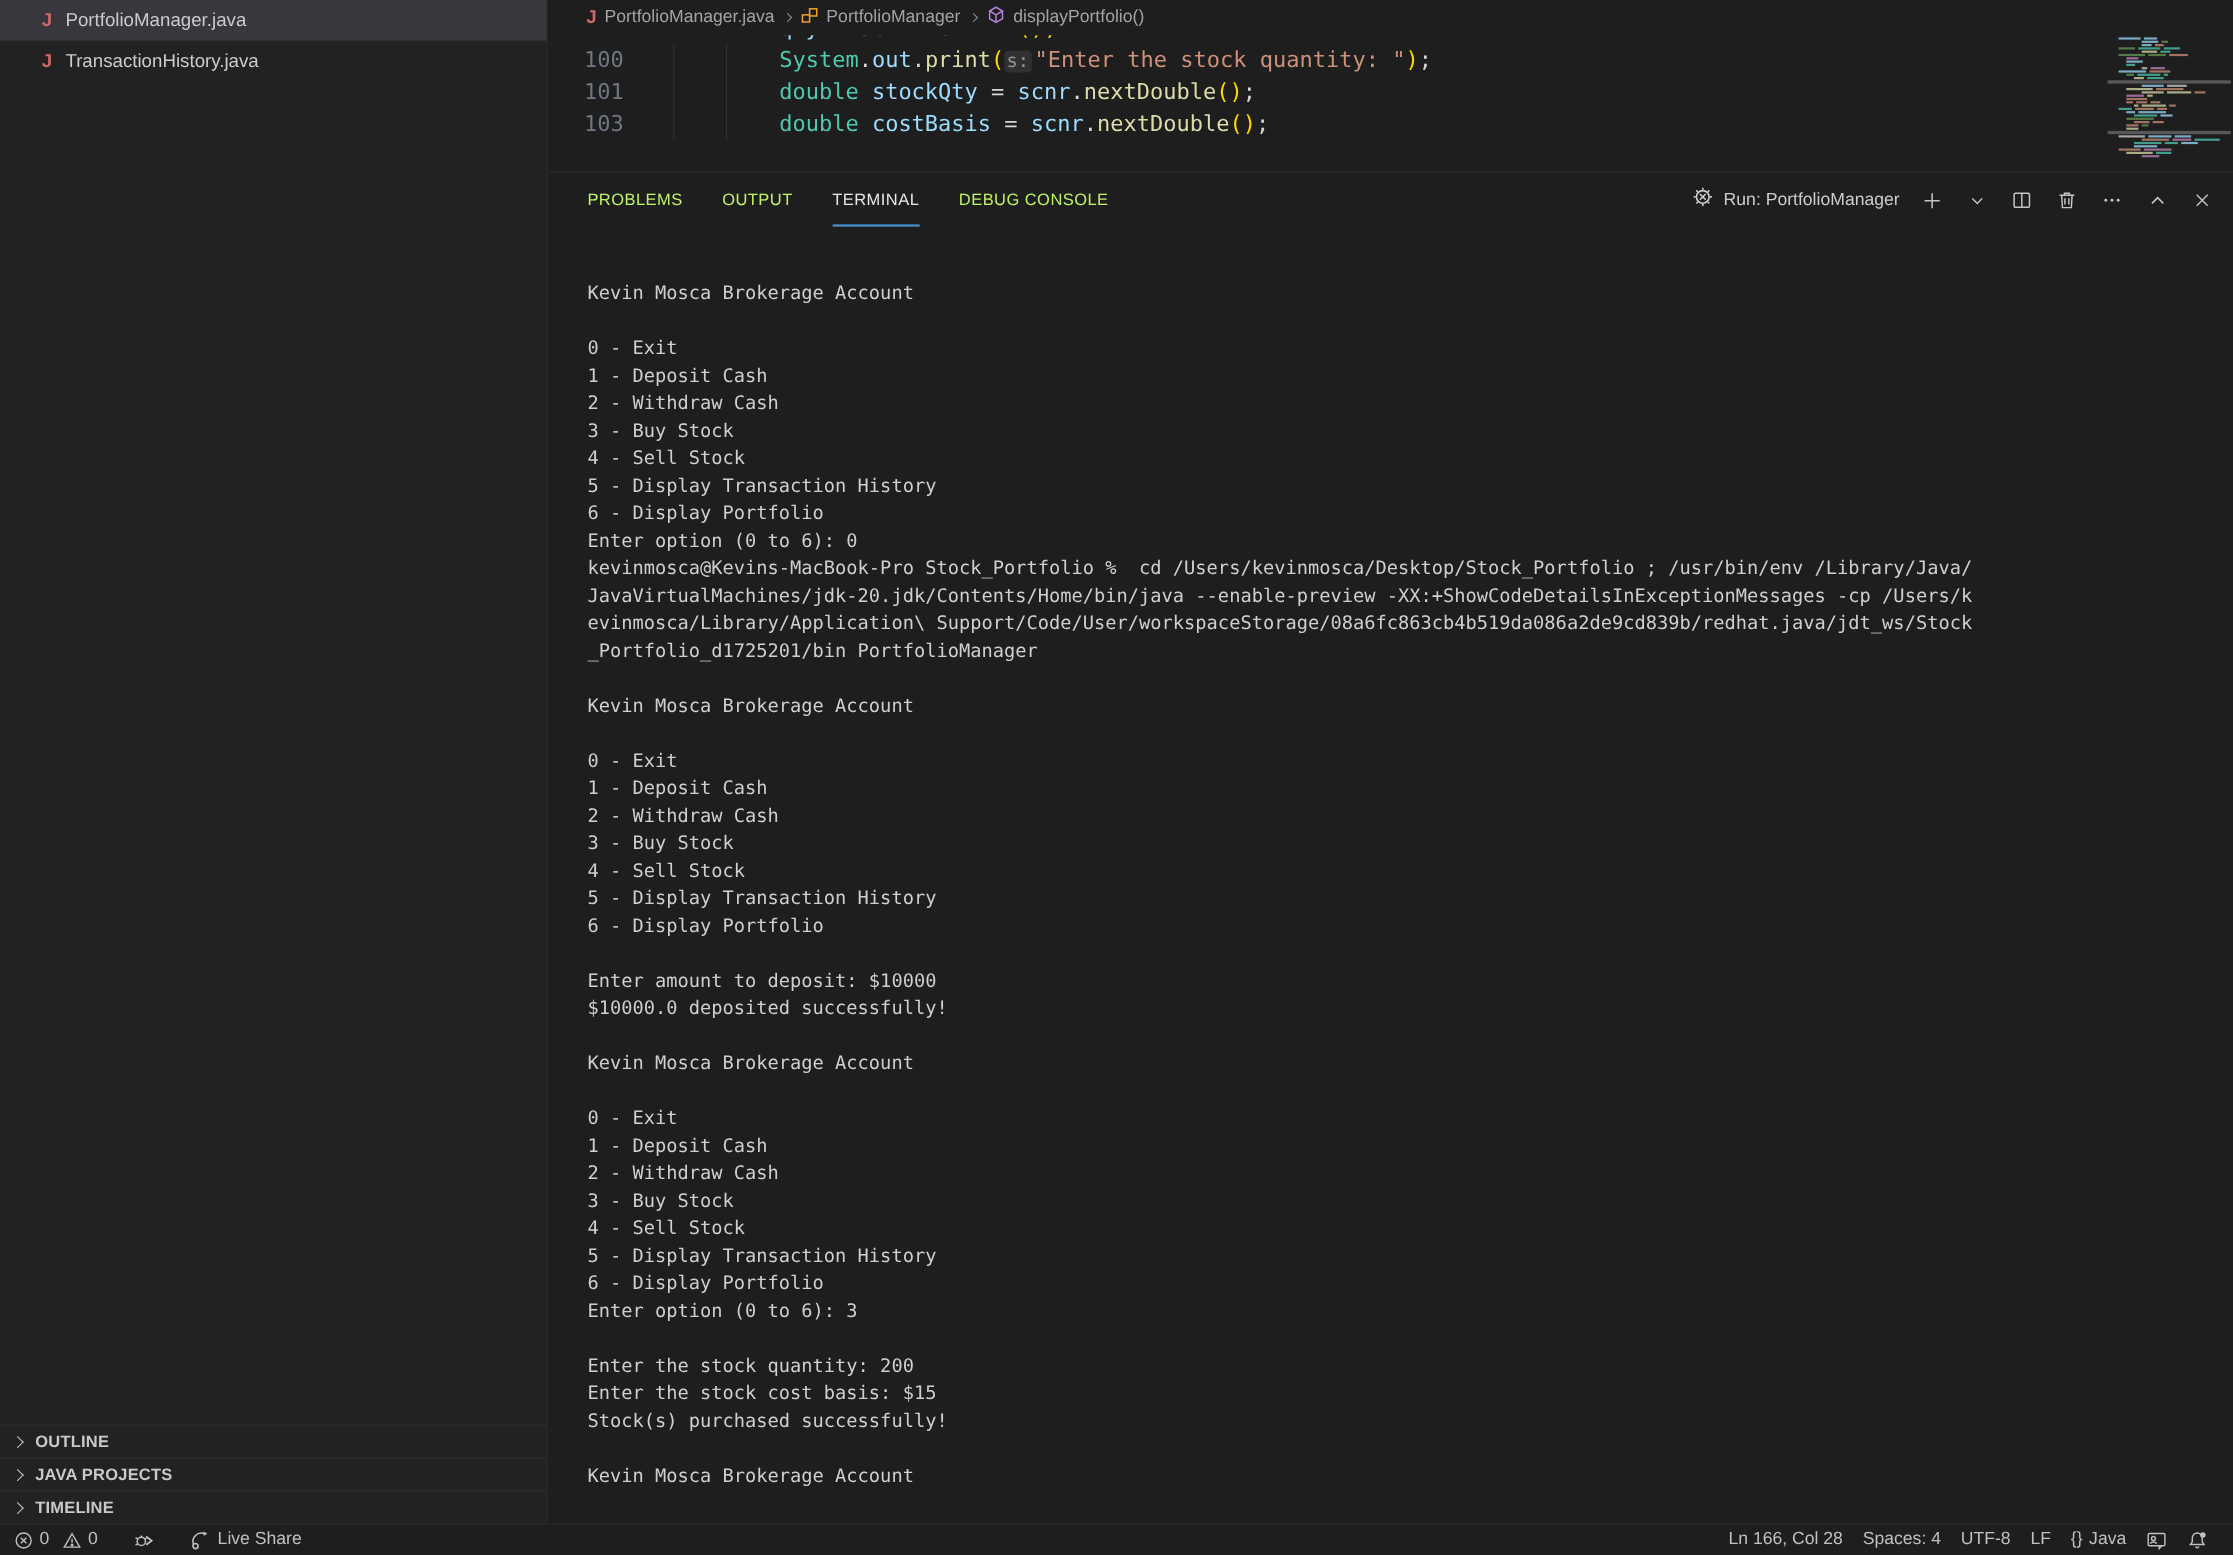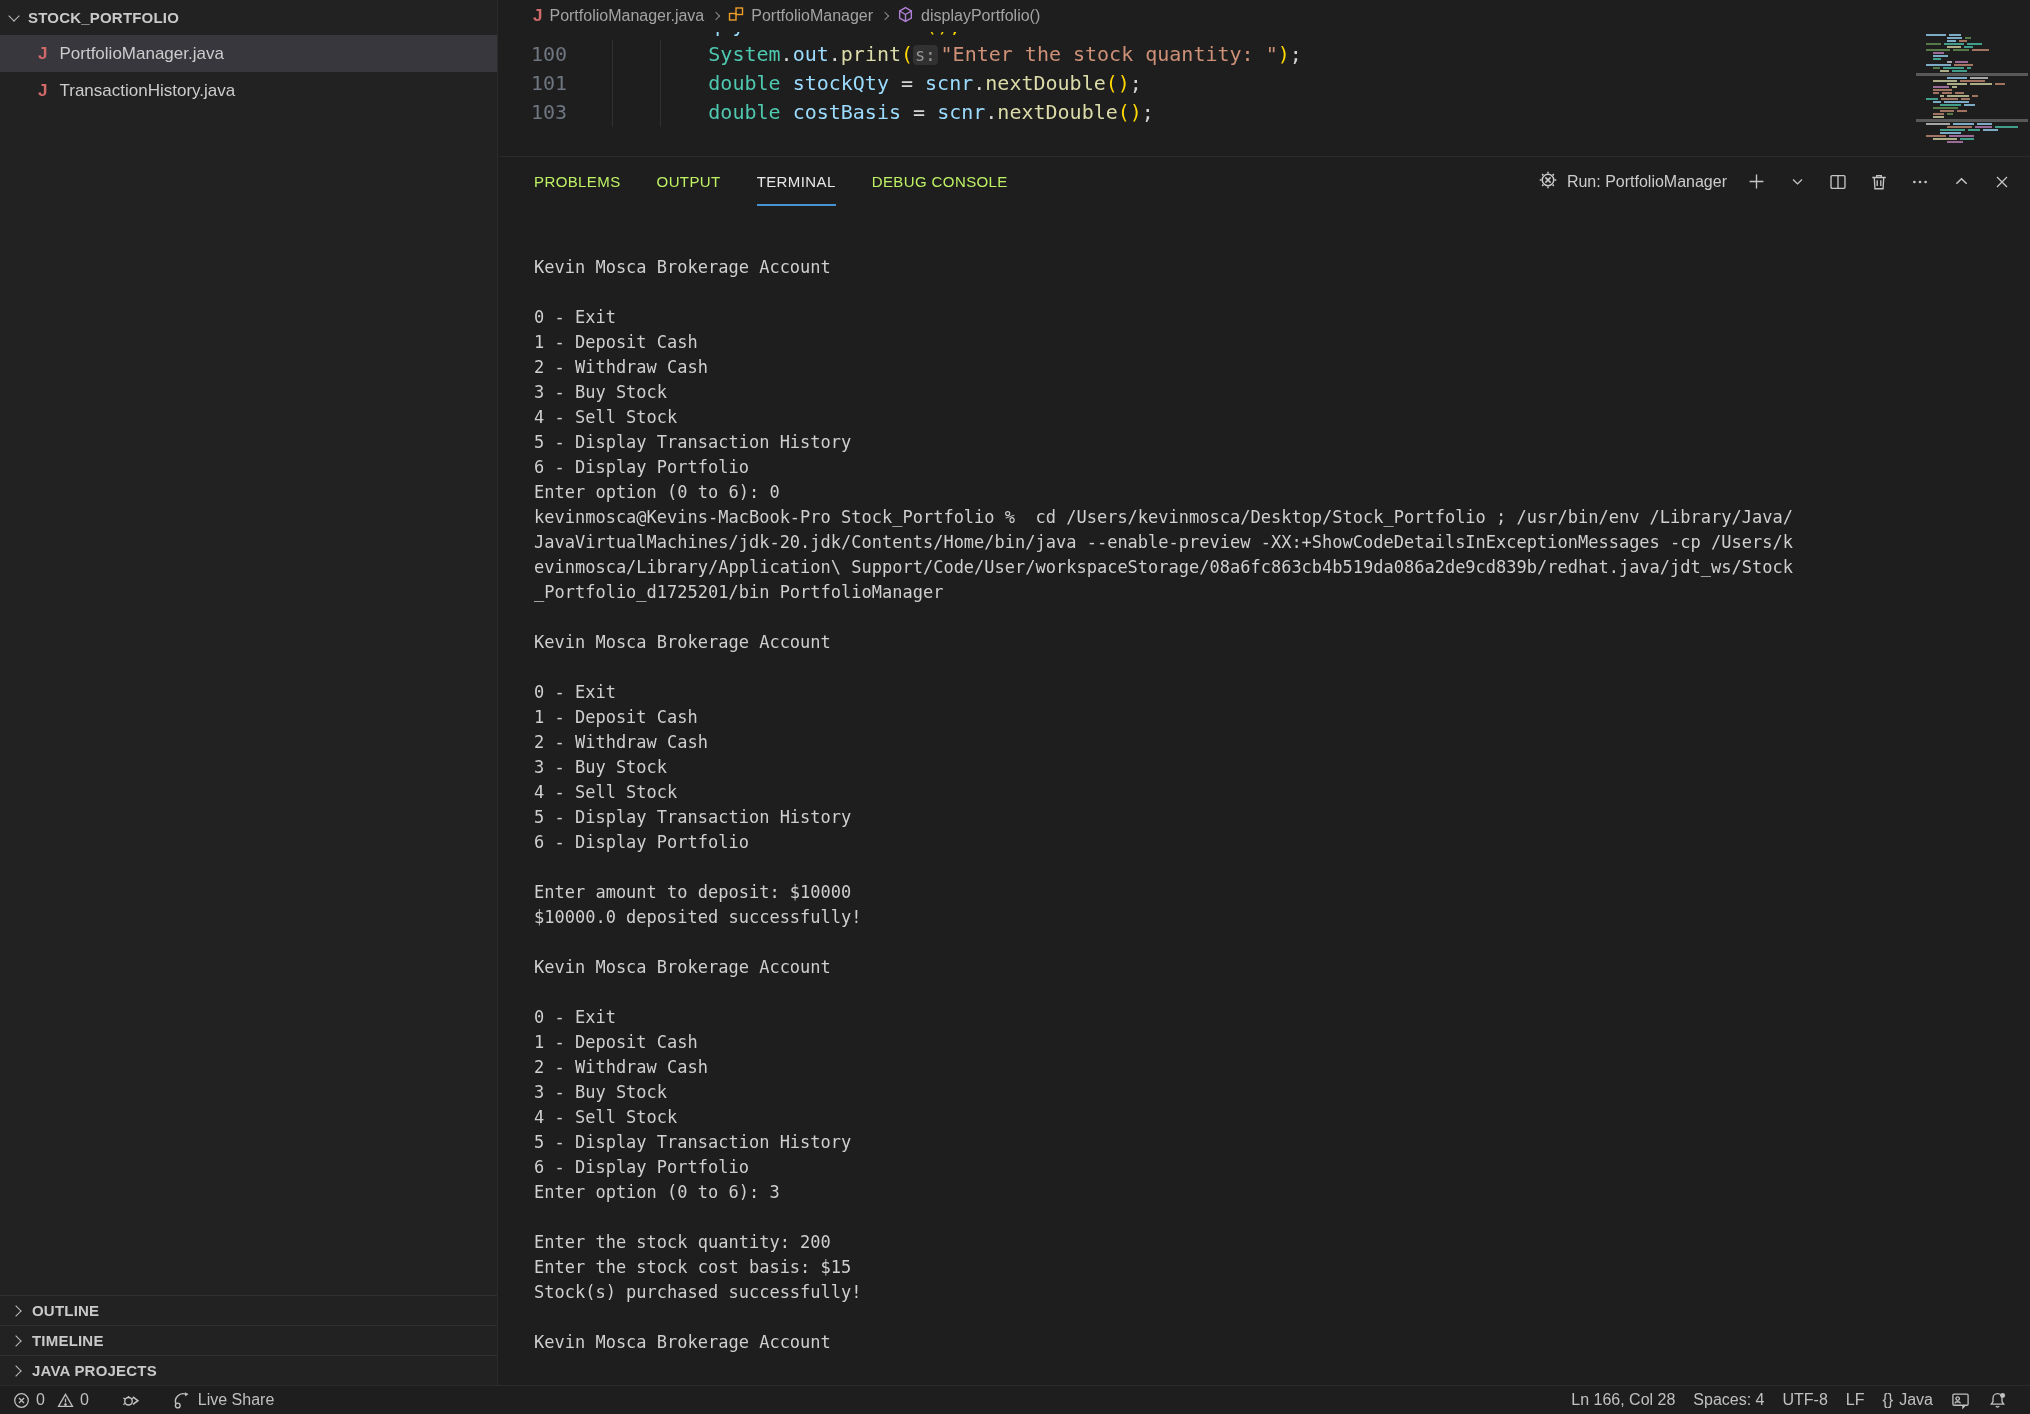--- a/index.html
+++ b/index.html
@@ -60,46 +60,42 @@
     display:flex; align-items:center; justify-content:space-between; padding:0 14px 0 4px; font-size:16px; color:#c0c0c0; }
   .sb-left, .sb-right { display:flex; align-items:center; height:100%; }
   .status-item { display:flex; align-items:center; gap:6px; padding:0 9px; height:100%; cursor:pointer; }
   .status-item svg { display:block; }
   .gap-lg { margin-left:14px; }
 </style>
 </head>
 <body>
 
 <aside class="sidebar">
-  <div class="sb-header">
-    <span class="chev down"></span>
-    <span>STOCK_PORTFOLIO</span>
-  </div>
   <div id="file-list">
       <div class="file-row selected">
         <span class="jicon">J</span>
         <span>PortfolioManager.java</span>
       </div>
       <div class="file-row">
         <span class="jicon">J</span>
         <span>TransactionHistory.java</span>
       </div>
     </div>
   <div class="sb-bottom" id="sb-sections">
       <div class="sb-section">
         <span class="chev right"></span>
         <span>OUTLINE</span>
       </div>
       <div class="sb-section">
         <span class="chev right"></span>
-        <span>TIMELINE</span>
+        <span>JAVA PROJECTS</span>
       </div>
       <div class="sb-section">
         <span class="chev right"></span>
-        <span>JAVA PROJECTS</span>
+        <span>TIMELINE</span>
       </div>
     </div>
 </aside>
 
 <div class="editor">
   <div class="breadcrumb">
     <span class="bc-item">
       <span class="jicon">J</span>
       <span>PortfolioManager.java</span>
     </span>

